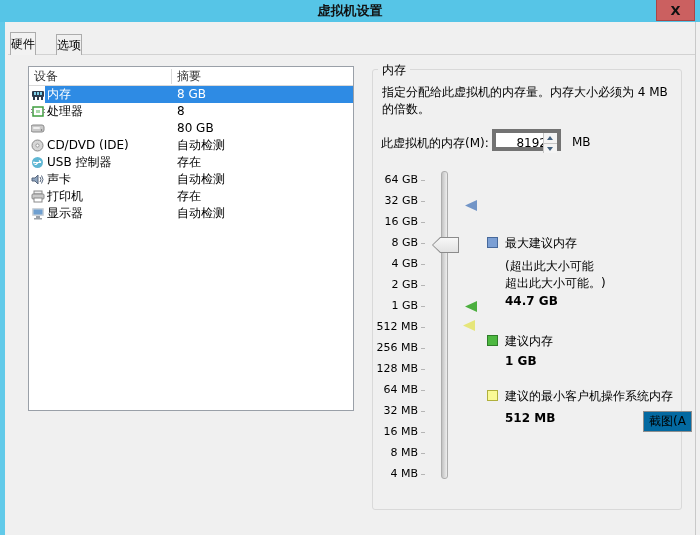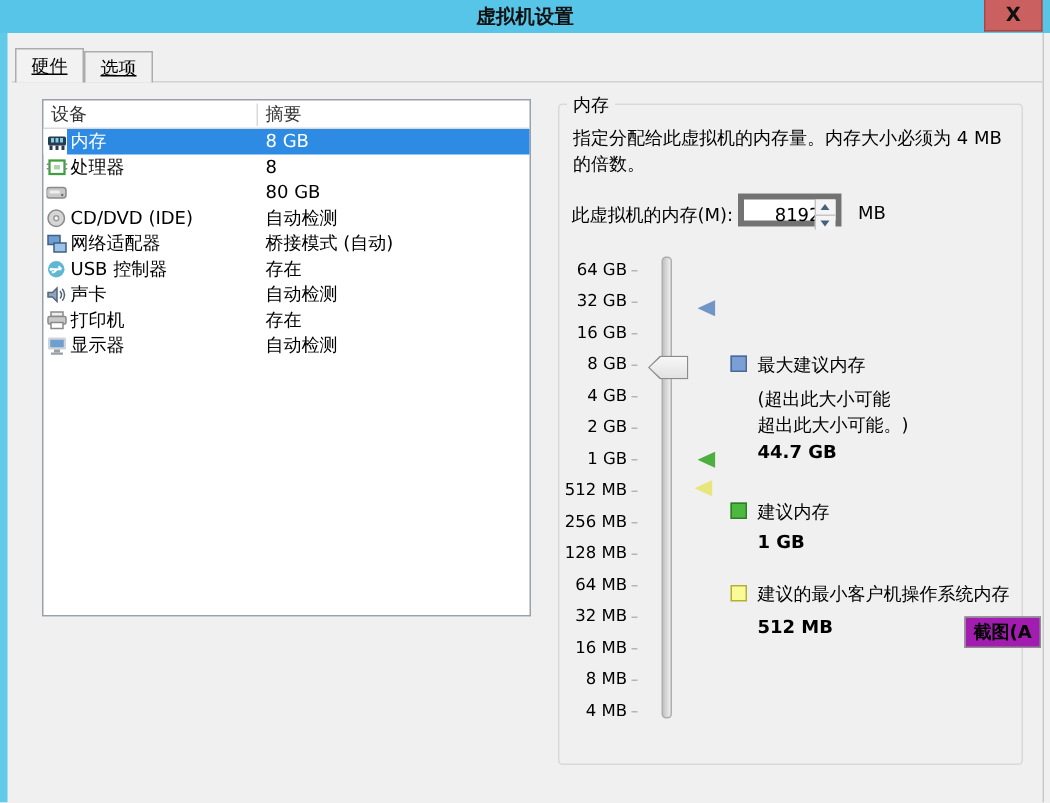--- a/index.html
+++ b/index.html
@@ -8,21 +8,21 @@
 
   
   .titlebar { position:absolute; left:0; top:0; width:700px; height:22px; background:#56c5e7; display:flex; align-items:center; justify-content:center; }
   .title { font-size:13px; font-weight:600; color:#111; }
   .close-btn { position:absolute; right:5px; top:0; width:39px; height:21px; background:#cb6060; border:1px solid #a94646; border-top:none; display:flex; align-items:center; justify-content:center; font-weight:bold; font-size:13px; color:#111; cursor:pointer; }
   .edge-left { position:absolute; left:0; top:22px; width:5px; height:513px; background:#62cae9; }
   .edge-right { position:absolute; left:695px; top:22px; width:1px; height:513px; background:#c9c9c9; }
 
   
   .tabstrip-line { position:absolute; left:8px; top:54px; width:687px; height:1px; background:#d2d2d2; }
-  .tab { position:absolute; top:34px; height:21px; padding:0 10px; line-height:20px; background:#f0f0f0; border:1px solid #acacac; border-bottom:none; cursor:pointer;text-decoration:underline; }
+  .tab { position:absolute; top:34px; height:21px; padding:0 0; line-height:20px; background:#f0f0f0; border:1px solid #acacac; border-bottom:none; cursor:pointer; }
   .tab.active { top:32px; height:23px; line-height:23px; background:#f2f2f2; z-index:2; }
   .tab-hardware { left:10px; }
   .tab-options  { left:56px; }
 
   
   .device-list { position:absolute; left:28px; top:66px; width:326px; height:345px; background:#fff; border:1px solid #9aa0a8; }
   .dl-header { position:relative; height:19px; border-bottom:1px solid #d9d9d9; display:flex; align-items:center; color:#333; }
   .dl-header .col-dev { padding-left:5px; width:142px; }
   .dl-header .col-sum { padding-left:6px; }
   .dl-header .divider { position:absolute; left:142px; top:2px; width:1px; height:15px; background:#d9d9d9; }
@@ -70,21 +70,21 @@
   .lg-max-label { top:235px; }
   .lg-max-note1 { top:258px; }
   .lg-max-note2 { top:275px; }
   .lg-max-value { top:294px; font-weight:bold; }
   .lg-rec-label { top:333px; }
   .lg-rec-value { top:354px; font-weight:bold; }
   .lg-min-label { top:388px; }
   .lg-min-value { top:411px; font-weight:bold; }
 
   
-  .tooltip { position:absolute; left:643px; top:411px; height:21px; line-height:19px; padding:0 5px; background:#a21caf; border:1px solid #8e8e8e; white-space:nowrap; z-index:5;font-weight:bold; }
+  .tooltip { position:absolute; left:643px; top:411px; height:21px; line-height:19px; padding:0 5px; background:#0369a1; border:1px solid #8e8e8e; white-space:nowrap; z-index:5; }
 </style>
 </head>
 <body>
 
 <div class="titlebar">
   <span class="title">虚拟机设置</span>
 </div>
 <div class="close-btn">X</div>
 <div class="edge-left"></div>
 <div class="edge-right"></div>
@@ -146,30 +146,20 @@
     <span class="icon">
         <svg width="14" height="13">
           <circle cx="6.5" cy="6.5" r="5.5" fill="#d6d6d6" stroke="#8a8a8a"></circle>
           <circle cx="6.5" cy="6.5" r="1.6" fill="#fff" stroke="#9a9a9a"></circle>
         </svg>
       </span>
     <span class="dev">CD/DVD (IDE)</span>
     <span class="sum">自动检测</span>
   </div>
 
-  <div class="dl-row">
-    <span class="icon">
-        <svg width="14" height="13">
-          <rect x="1" y="1" width="8" height="6" fill="#6f9fd0" stroke="#3f5f86"></rect>
-          <rect x="5" y="6" width="8" height="6" fill="#9dc3e8" stroke="#3f5f86"></rect>
-        </svg>
-      </span>
-    <span class="dev">网络适配器</span>
-    <span class="sum">桥接模式 (自动)</span>
-  </div>
 
   <div class="dl-row">
     <span class="icon">
         <svg width="14" height="13">
           <circle cx="6.5" cy="6.5" r="5.5" fill="#5fb7d4"></circle>
           <path d="M3 6.5 H10 M10 6.5 L8 4.5 M7 6.5 L5 8.5 M5 8.5 L3.5 8.5" stroke="#fff" stroke-width="1.2" fill="none"></path>
           <circle cx="3" cy="6.5" r="1" fill="#fff"></circle>
         </svg>
       </span>
     <span class="dev">USB 控制器</span>

